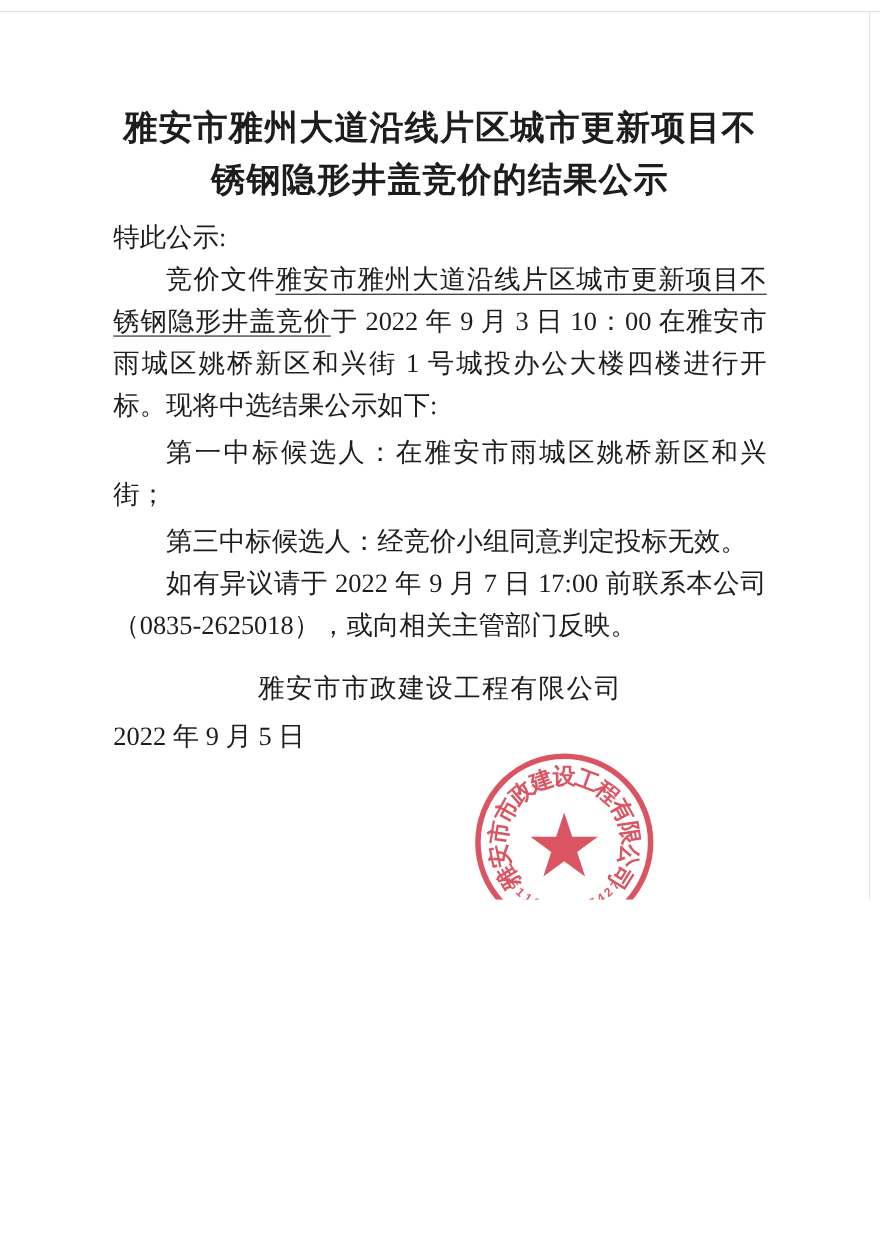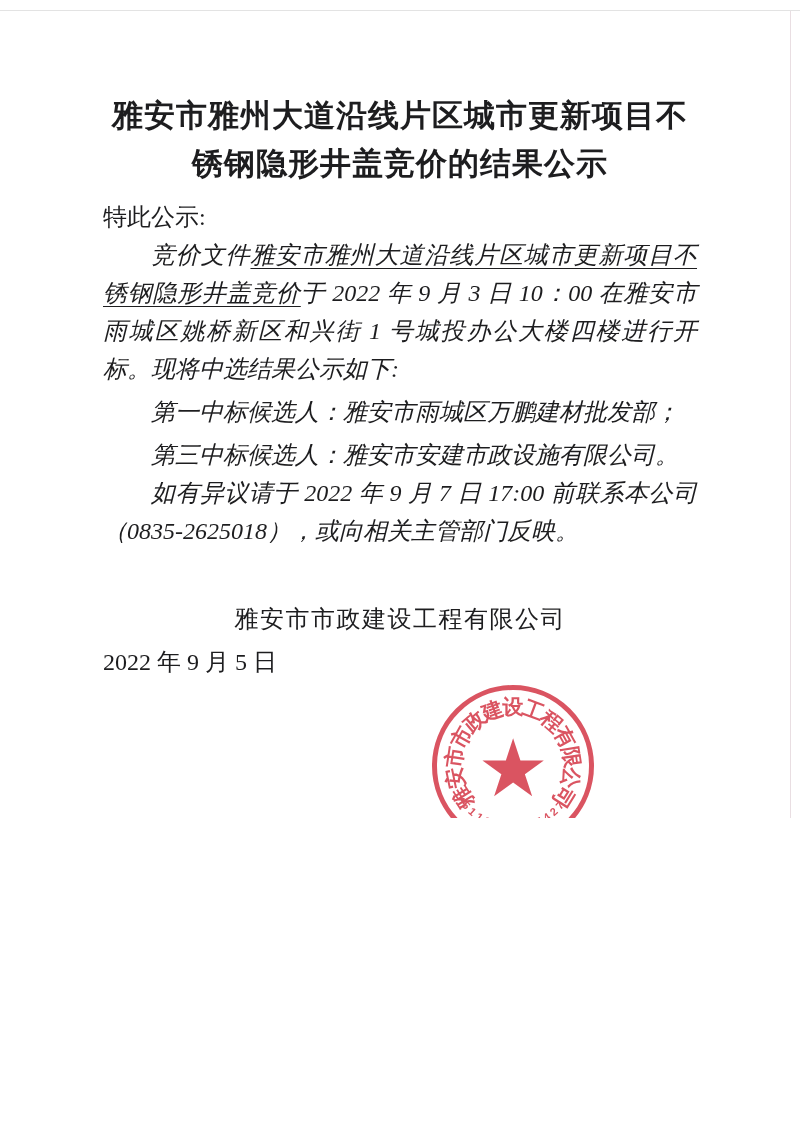--- a/index.html
+++ b/index.html
@@ -36,30 +36,30 @@
     font-size: 24px;
     line-height: 38px;
   }
 
   .para {
     font-size: 24px;
     line-height: 38px;
     text-align: justify;
     color: #1d1d1f;
   }
-  .indent { text-indent: 2em; font-style: italic; }
+  .indent { text-indent: 2em; }
   .mt { margin-top: 5px; }
 
   .para u {
     text-decoration: underline;
     text-underline-offset: 5px;
     text-decoration-thickness: 1px;
   }
 
-  .sig-block { margin-top: 50px; }
+  .sig-block { margin-top: 20px; }
   .signature {
     font-size: 24px;
     line-height: 38px;
     text-align: right;
     padding-right: 131px;
     letter-spacing: 1.5px;
   }
   .sig-date {
     margin-top: 5px;
     font-size: 24px;
@@ -130,22 +130,22 @@
   <div class="edge-bottom"></div>
 
   <div class="content">
 
     <h1 class="title">雅安市雅州大道沿线片区城市更新项目不锈钢隐形井盖竞价的结果公示</h1>
 
     <p class="salutation">特此公示:</p>
 
     <p class="para indent"><span>竞价文件</span><u>雅安市雅州大道沿线片区城市更新项目不锈钢隐形井盖竞价</u><span>于 2022 年 9 月 3 日 10：00 在雅安市雨城区姚桥新区和兴街 1 号城投办公大楼四楼进行开标。现将中选结果公示如下:</span></p>
 
-    <p class="para indent mt">第一中标候选人：雅安市雨城区万鹏建材批发部；</p>
-    <p class="para indent mt">第三中标候选人：雅安市安建市政设施有限公司。</p>
+    <p class="para indent mt">第一中标候选人：在雅安市雨城区姚桥新区和兴街；</p>
+    <p class="para indent mt">第三中标候选人：经竞价小组同意判定投标无效。</p>
 
 
     <p class="para indent">如有异议请于 2022 年 9 月 7 日 17:00 前联系本公司（0835-2625018），或向相关主管部门反映。</p>
 
 
     <div class="sig-block">
       <p class="signature">雅安市市政建设工程有限公司</p>
       <p class="sig-date">2022 年 9 月 5 日</p>
     </div>
 

